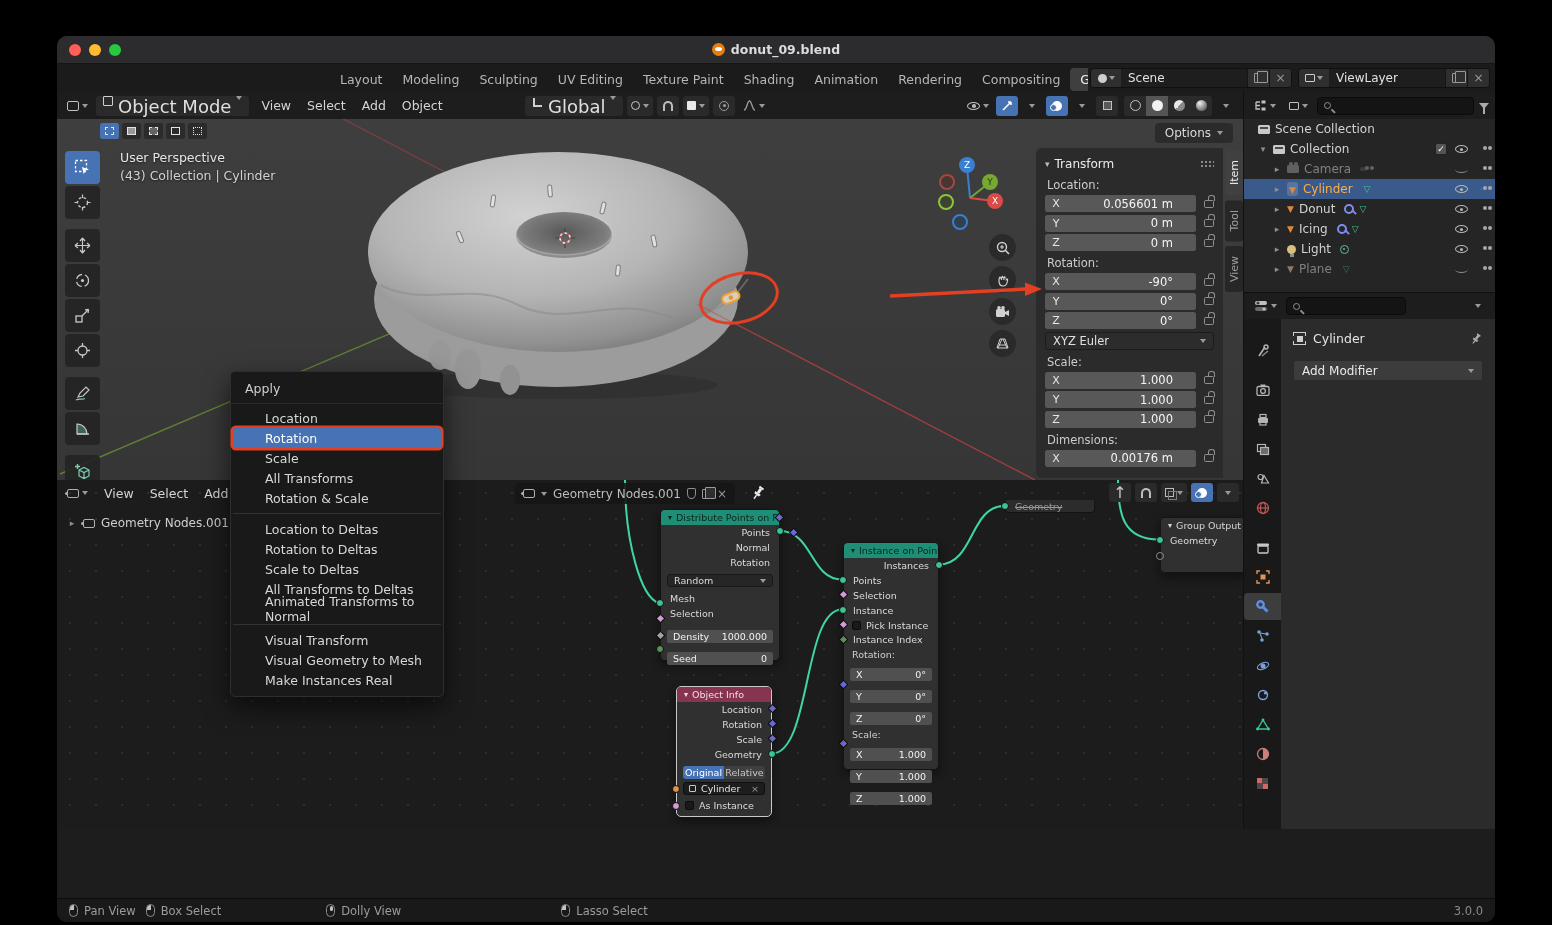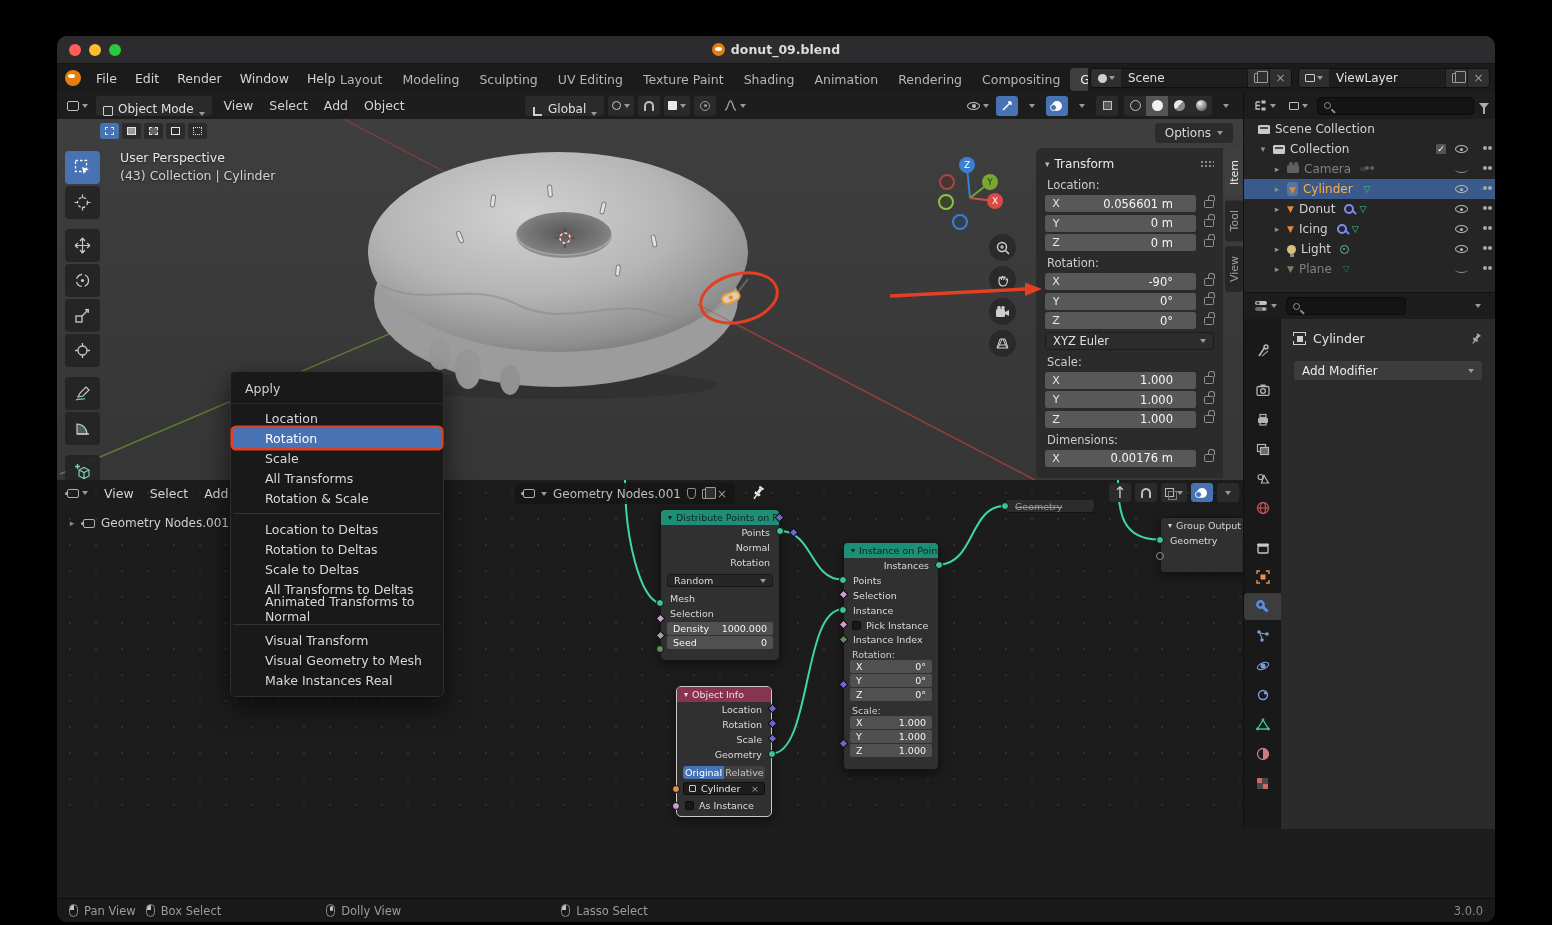--- a/index.html
+++ b/index.html
@@ -29,21 +29,21 @@
   .idwidget .idname{flex:1;display:flex;align-items:center;padding:0 7px;background:#1e1e1e;}
   .idwidget .idmini{width:22px;display:flex;align-items:center;justify-content:center;background:#2f2f2f;color:#9a9a9a;border-left:1px solid #161616;}
   .chev{width:0;height:0;border-left:3.5px solid transparent;border-right:3.5px solid transparent;border-top:4px solid #9a9a9a;display:inline-block;}
   .copyico{width:9px;height:10px;border:1px solid #9a9a9a;border-radius:1px;position:relative;}
   .copyico::after{content:"";position:absolute;left:2px;top:-3px;width:9px;height:10px;border:1px solid #9a9a9a;border-radius:1px;background:#2f2f2f;}
 
   
   .viewport{position:absolute;left:0;top:56px;width:1186px;height:388px;background:linear-gradient(#3f3f3f,#3a3a3a 55%,#363636);overflow:hidden;}
   .vp-header{position:absolute;left:0;top:0;width:100%;height:27px;background:#1d1d1d;z-index:6;}
   .hgroup{position:absolute;top:0;height:27px;display:flex;align-items:center;gap:4px;}
-  .pill{display:flex;align-items:flex-end;gap:5px;height:20px;background:#2a2a2a;border-radius:3px;padding:0 7px;color:#e0e0e0;font-size:12px;}
+  .pill{display:flex;align-items:flex-start;gap:5px;height:20px;background:#2a2a2a;border-radius:3px;padding:0 7px;color:#e0e0e0;font-size:18px;}
   .hbtn{height:20px;min-width:22px;background:#2a2a2a;border-radius:3px;display:flex;align-items:center;justify-content:center;gap:3px;padding:0 4px;color:#c8c8c8;}
   .hbtn.blue{background:#4772b4;color:#fff;}
   .hbtn.plain{background:transparent;}
   .mtext{color:#d4d4d4;font-size:12.5px;padding:3px 8px;}
   .sqico{width:10px;height:10px;border:1.5px solid #cfcfcf;border-radius:1px;}
   .axico{position:relative;width:11px;height:11px;}
   .axico::before{content:"";position:absolute;left:1px;bottom:0;width:9px;height:1.5px;background:#cfcfcf;}
   .axico::after{content:"";position:absolute;left:1px;bottom:0;width:1.5px;height:9px;background:#cfcfcf;}
   .sphere{width:11px;height:11px;border-radius:50%;}
   .sphere.wire{border:1.5px solid #bdbdbd;background:radial-gradient(transparent 55%,rgba(190,190,190,.25));}
@@ -102,21 +102,21 @@
   .node{position:absolute;background:rgba(50,50,50,.97);border:1px solid #141414;border-radius:5px;box-shadow:0 4px 10px rgba(0,0,0,.45);font-size:9.5px;color:#dadada;z-index:5;}
   .node.activenode{border:1px solid #c9c9c9;}
   .nhead{height:15px;display:flex;align-items:center;gap:4px;padding:0 7px;border-radius:4px 4px 0 0;white-space:nowrap;overflow:hidden;}
   .nhead.teal{background:#1e8f76;color:#0b241d;}
   .nhead.maroon{background:#86344f;color:#f2dbe4;}
   .nhead.dark{background:#303030;color:#d5d5d5;}
   .nrow{height:15px;display:flex;align-items:center;padding:0 9px;}
   .nrow.r{justify-content:flex-end;}
   .nsec{height:12px;display:flex;align-items:center;padding:2px 8px 0;color:#cfcfcf;}
   .ndrop{height:13px;margin:4px 6px;background:#262626;border:1px solid #181818;border-radius:3px;display:flex;align-items:center;justify-content:space-between;padding:0 6px;}
-  .nfield{height:13px;margin:1px 6px 0;background:#505050;border-radius:2px;display:flex;align-items:center;justify-content:space-between;padding:0 6px;color:#f2f2f2;}
+  .nfield{height:13px;margin:9px 6px 0;background:#505050;border-radius:2px;display:flex;align-items:center;justify-content:space-between;padding:0 6px;color:#f2f2f2;}
   .nfield:last-child{margin-bottom:2px;gap:12px;}
   .ntoggle{display:flex;height:13px;margin:4px 6px 3px;border-radius:3px;overflow:hidden;}
   .ntoggle span{flex:1;display:flex;align-items:center;justify-content:center;}
   .ntoggle .on{background:#4673b5;color:#fff;}
   .ntoggle .off{background:#3f3f3f;color:#c6c6c6;}
   .nobj{height:13px;margin:3px 6px;background:#1d1d1d;border:1px solid #0f0f0f;border-radius:3px;display:flex;align-items:center;gap:5px;padding:0 5px;color:#e2e2e2;}
   .ncheckrow{display:flex;align-items:center;gap:5px;padding:0 8px;height:14px;}
   .ncb{width:9px;height:9px;background:#191919;border:1px solid #0b0b0b;border-radius:2px;}
   .sock{position:absolute;width:8px;height:8px;border:1px solid #0e0e0e;border-radius:50%;z-index:7;}
   .sock.d{width:7px;height:7px;border-radius:1px;transform:rotate(45deg);}
@@ -207,31 +207,20 @@
         <span class="tl y"></span>
         <span class="tl g"></span>
       </div>
       <div class="wtitle">
         <span class="blendmini"></span>
         <span>donut_09.blend</span>
       </div>
     </div>
 
     <div class="menubar">
-      <div class="menus">
-        <span class="blendmini" style="width:16px;height:16px;margin-right:4px;"></span>
-        <div style="display:flex;align-items:center;">
-
-        <span class="menu-label">File</span>
-            <span class="menu-label">Edit</span>
-            <span class="menu-label">Render</span>
-            <span class="menu-label">Window</span>
-            <span class="menu-label">Help</span>
-          </div>
-      </div>
       <div class="ws-tabs">
 
       <div class="ws-tab"><span>Layout</span></div>
           <div class="ws-tab"><span>Modeling</span></div>
           <div class="ws-tab"><span>Sculpting</span></div>
           <div class="ws-tab"><span>UV Editing</span></div>
           <div class="ws-tab"><span>Texture Paint</span></div>
           <div class="ws-tab"><span>Shading</span></div>
           <div class="ws-tab"><span>Animation</span></div>
           <div class="ws-tab"><span>Rendering</span></div>

